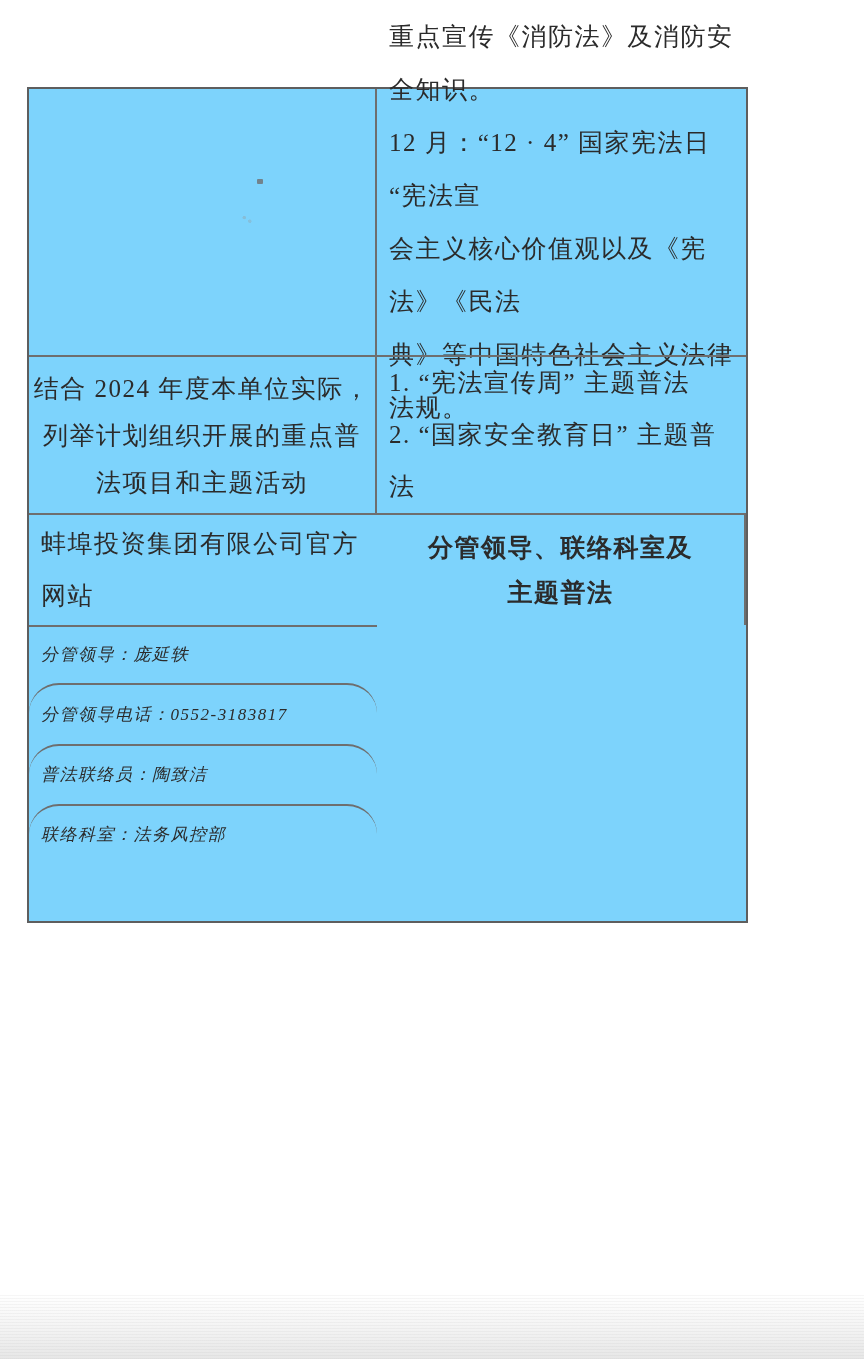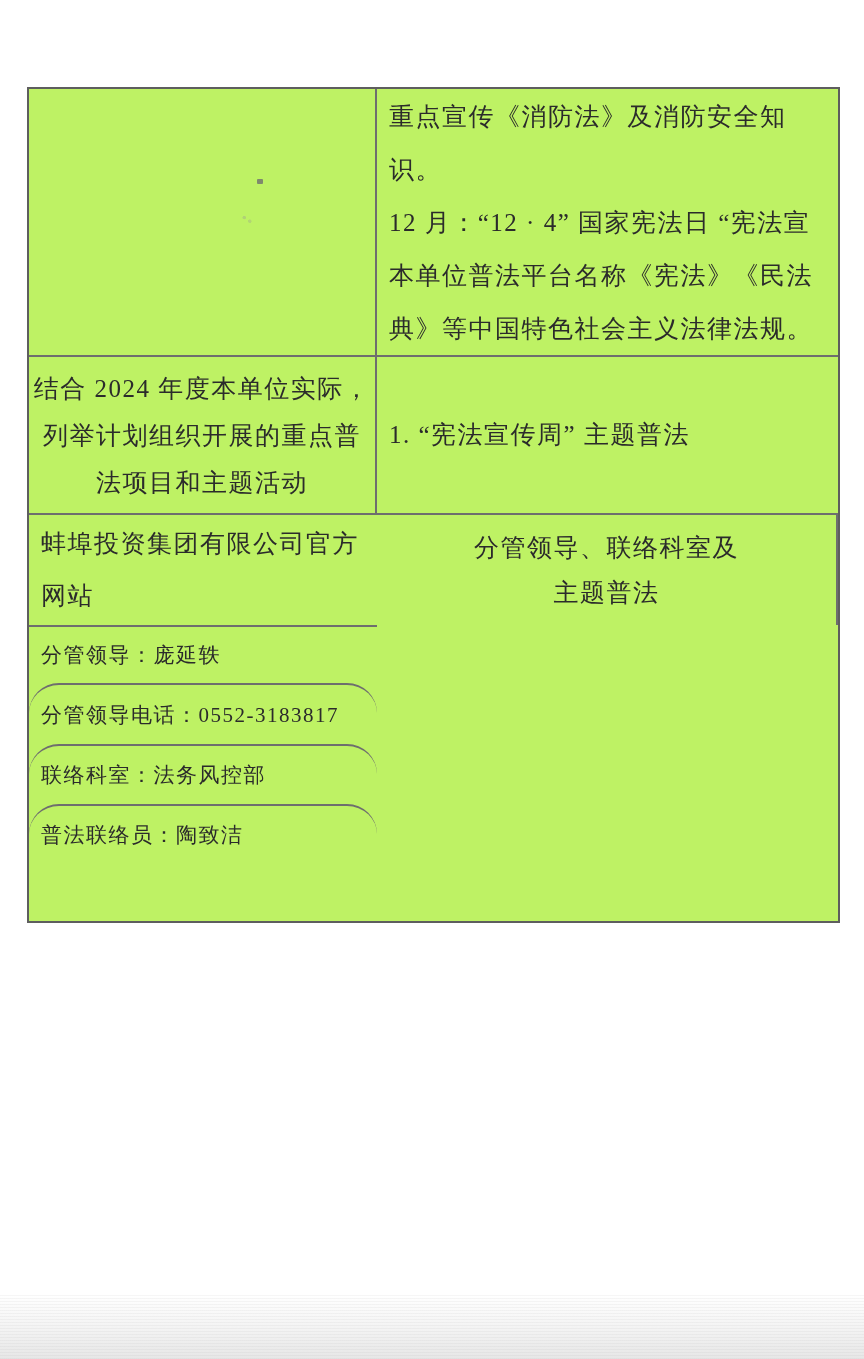--- a/index.html
+++ b/index.html
@@ -25,97 +25,98 @@
     position:absolute; left:257px; top:179px; width:6px; height:5px;
     background:#6f6f6f; opacity:.8; border-radius:1px;
   }
   .speck-light {
     position:absolute; left:240px; top:214px; width:14px; height:12px;
     background:radial-gradient(circle at 30% 30%, rgba(150,150,150,.35) 0 1.5px, transparent 2px),
                radial-gradient(circle at 70% 60%, rgba(150,150,150,.3) 0 1.5px, transparent 2px);
   }
   
   .form-table {
-    position:absolute; left:27px; top:87px; width:813px; height:836px;
+    position:absolute; left:27px; top:87px; width:721px; height:836px;
     border:2px solid #5e5e5e;
     display:grid;
     grid-template-columns:348px 1fr;
     grid-template-rows:266px 158px 112px 1fr;
-    background:#bef264;
+    background:#7dd3fc;
   }
   .cell {
     font-size:25px;
     letter-spacing:1.5px;
     line-height:52px;
   }
   .cell.bt { border-top:2px solid #6e6e6e; }
   .cell.br { border-right:2px solid #6e6e6e; }
   .label-cell {
     display:flex; flex-direction:column; justify-content:center; align-items:center;
     text-align:center;
   }
   .content-cell {
     display:flex; flex-direction:column; justify-content:center;
     padding-left:12px; padding-right:6px;
   }
   .row1-content .t-line { line-height:53px; }
   .row2-label   .t-line { line-height:47px; }
   .row2-content .t-line { line-height:52px; }
   .row3-label   .t-line { line-height:49px; }
-  .row4-label   .t-line { line-height:45px; }
+  .row4-label   .t-line { line-height:45px;font-weight:bold; }
   
   .row4-content {
     display:grid;
     grid-template-rows:56px 61px 60px 60px 1fr;
     padding:0;
   }
   .sub-cell {
     display:flex; align-items:center;
     padding-left:12px;
-    font-size:21px; letter-spacing:1.5px;
+    font-size:17px; letter-spacing:1.5px;font-style:italic;
   }
   .sub-cell + .sub-cell { border-top:2px solid #6e6e6e;border-radius:30px; }
 </style>
 </head>
 <body>
 
 <div class="page">
 
   <div class="form-table">
 
     <div class="cell br label-cell"></div>
     <div class="cell content-cell row1-content">
       <div class="t-line">重点宣传《消防法》及消防安全知识。</div>
       <div class="t-line">12 月：“12 · 4” 国家宪法日 “宪法宣</div>
-      <div class="t-line">本单位普法平台名称《宪法》《民法</div>
+      <div class="t-line">会主义核心价值观以及《宪法》《民法</div>
       <div class="t-line">典》等中国特色社会主义法律法规。</div>
     </div>
 
     <div class="cell bt br label-cell row2-label">
       <div class="t-line">结合 2024 年度本单位实际，</div>
       <div class="t-line">列举计划组织开展的重点普</div>
       <div class="t-line">法项目和主题活动</div>
     </div>
     <div class="cell bt content-cell row2-content">
       <div class="t-line">1. “宪法宣传周” 主题普法</div>
+      <div class="t-line">2. “国家安全教育日” 主题普法</div>
     </div>
 
     <div class="cell bt content-cell">
       <div class="t-line">蚌埠投资集团有限公司官方网站</div>
     </div>
 
     <div class="cell bt br label-cell row4-label">
       <div class="t-line">分管领导、联络科室及</div>
       <div class="t-line">主题普法</div>
     </div>
     <div class="cell bt row4-content">
       <div class="sub-cell">分管领导：庞延轶</div>
       <div class="sub-cell">分管领导电话：0552-3183817</div>
+      <div class="sub-cell">普法联络员：陶致洁</div>
       <div class="sub-cell">联络科室：法务风控部</div>
-      <div class="sub-cell">普法联络员：陶致洁</div>
     </div>
 
   </div>
 
   <div class="speck-dark"></div>
   <div class="speck-light"></div>
   <div class="scan-noise-bottom"></div>
 
 </div>
 

